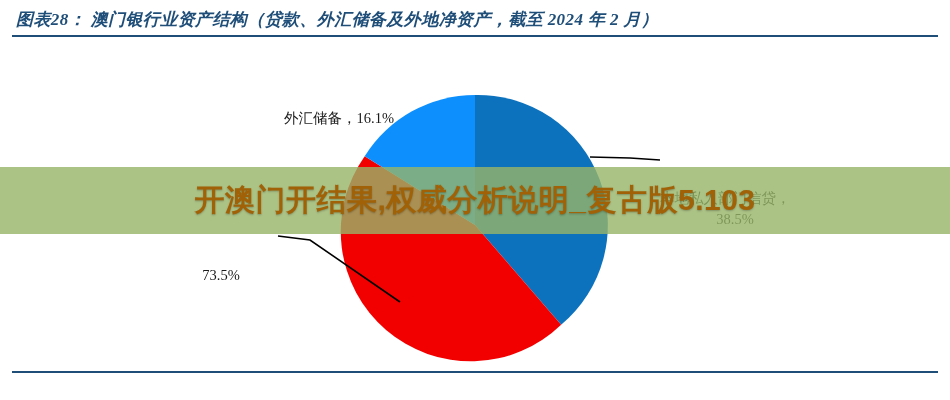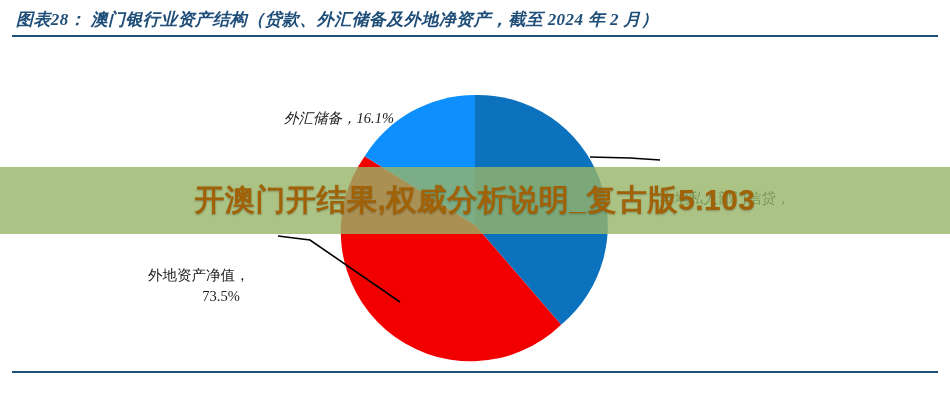--- a/index.html
+++ b/index.html
@@ -82,21 +82,20 @@
     font-family: "Liberation Serif", serif;
     font-size: 14.5px;
     line-height: 21px;
     color: #1a1a1a;
     white-space: nowrap;
   }
   #label-fx {
     left: 284px;
     top: 68px;
     text-align: left;
-    font-style: italic;
   }
   #label-credit {
     left: 660px;
     top: 148px;
     text-align: left;
   }
   #label-credit .lbl-val {
     display: block;
     text-align: center;
     width: 150px;
@@ -163,24 +162,24 @@
 
       <polyline points="590,117 630,118 660,120" fill="none" stroke="#000000" stroke-width="1.6"></polyline>
 
       <polyline points="400,262 310,200 278,196" fill="none" stroke="#000000" stroke-width="1.6"></polyline>
     </svg>
 
     <div class="data-label" id="label-fx">外汇储备，16.1%</div>
 
     <div class="data-label" id="label-credit">
       <span class="lbl-name">本地私人部门信贷，</span>
+      <span class="lbl-val">38.5%</span>
     </div>
 
     <div class="data-label" id="label-external">
-      <span class="lbl-name">外地资产净值，</span>
       <span class="lbl-val">73.5%</span>
     </div>
 
   </div>
 
   <div id="watermark-band"></div>
   <div id="watermark-text">开澳门开结果,权威分析说明_复古版5.103</div>
 
   <div id="source-rule"></div>
 

